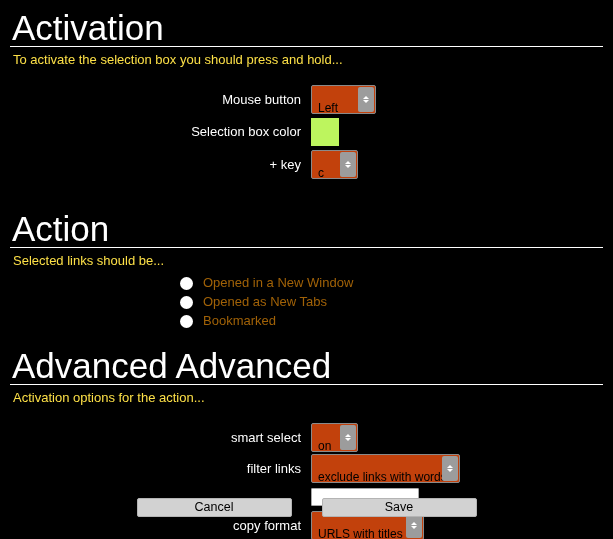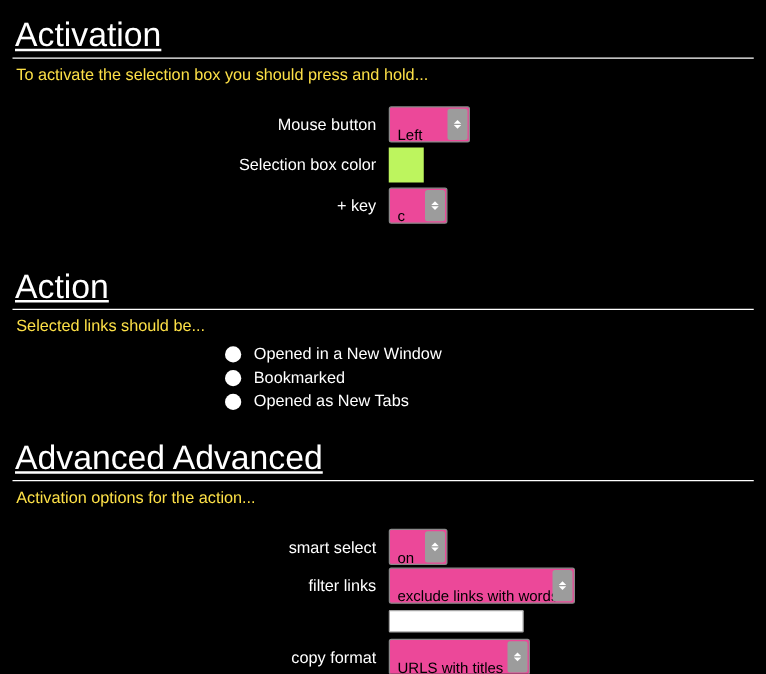--- a/index.html
+++ b/index.html
@@ -20,28 +20,27 @@
     width: 613px;
     height: 539px;
     background: #000000;
   }
 
   
   .section {
     padding: 0 10px;
   }
   .section-title {
-    font-size: 27px;
+    font-size: 35px;
     font-weight: normal;
     line-height: 34px;
     letter-spacing: 0px;
     color: #ffffff;
     margin: 0;
     padding: 0 0 1px 2px;
-    text-decoration: underline;
   }
   .rule {
     height: 1px;
     background: #ffffff;
     width: 100%;
     margin: 0 0 4px 0;
   }
   .section-sub {
     font-size: 13px;
     line-height: 18px;
@@ -76,21 +75,21 @@
     display: flex;
     align-items: center;
   }
 
   
   .select {
     position: relative;
     display: inline-flex;
     align-items: center;
     height: 29px;
-    background: #ec4899;
+    background: #c2410c;
     border: 1px solid #8a8a8a;
     border-radius: 2px;
     box-sizing: border-box;
     color: #000000;
     font-size: 12px;
     padding: 17px 22px 0 6px;
     white-space: nowrap;
     cursor: default;
   }
   .select .select-value {
@@ -181,21 +180,21 @@
     width: 4px;
     height: 4px;
     margin-left: -2px;
     margin-top: -2px;
     border-radius: 50%;
     background: #ffffff;
   }
   .radio-label {
     font-size: 13px;
     line-height: 16px;
-    color: #ffffff;
+    color: #a16207;
     padding-left: 10px;
   }
 
   
   .checkbox {
     width: 11px;
     height: 11px;
     background: #ffffff;
     border: 1px solid #9a9a9a;
     border-radius: 2px;
@@ -289,26 +288,26 @@
 
     <div class="radio-list">
 
       <div class="radio-row">
         <span class="radio"></span>
         <span class="radio-label">Opened in a New Window</span>
       </div>
 
       <div class="radio-row">
         <span class="radio"></span>
-        <span class="radio-label">Bookmarked</span>
+        <span class="radio-label">Opened as New Tabs</span>
       </div>
 
       <div class="radio-row">
         <span class="radio"></span>
-        <span class="radio-label">Opened as New Tabs</span>
+        <span class="radio-label">Bookmarked</span>
       </div>
 
 
     </div>
   </div>
 
   <div class="section sec-advanced">
     <h1 class="section-title">Advanced Advanced</h1>
     <div class="rule"></div>
     <div class="section-sub">Activation options for the action...</div>
@@ -371,14 +370,18 @@
       <div class="row" style="min-height:20px;flex-direction:column;">
         <div class="row-label">reverse order</div>
         <div class="row-control">
           <span class="checkbox"></span>
         </div>
       </div>
 
     </div>
   </div>
 
+  <div class="footer">
+    <button class="btn">Cancel</button>
+    <button class="btn">Save</button>
+  </div>
 
 </div>
 
 </body></html>

